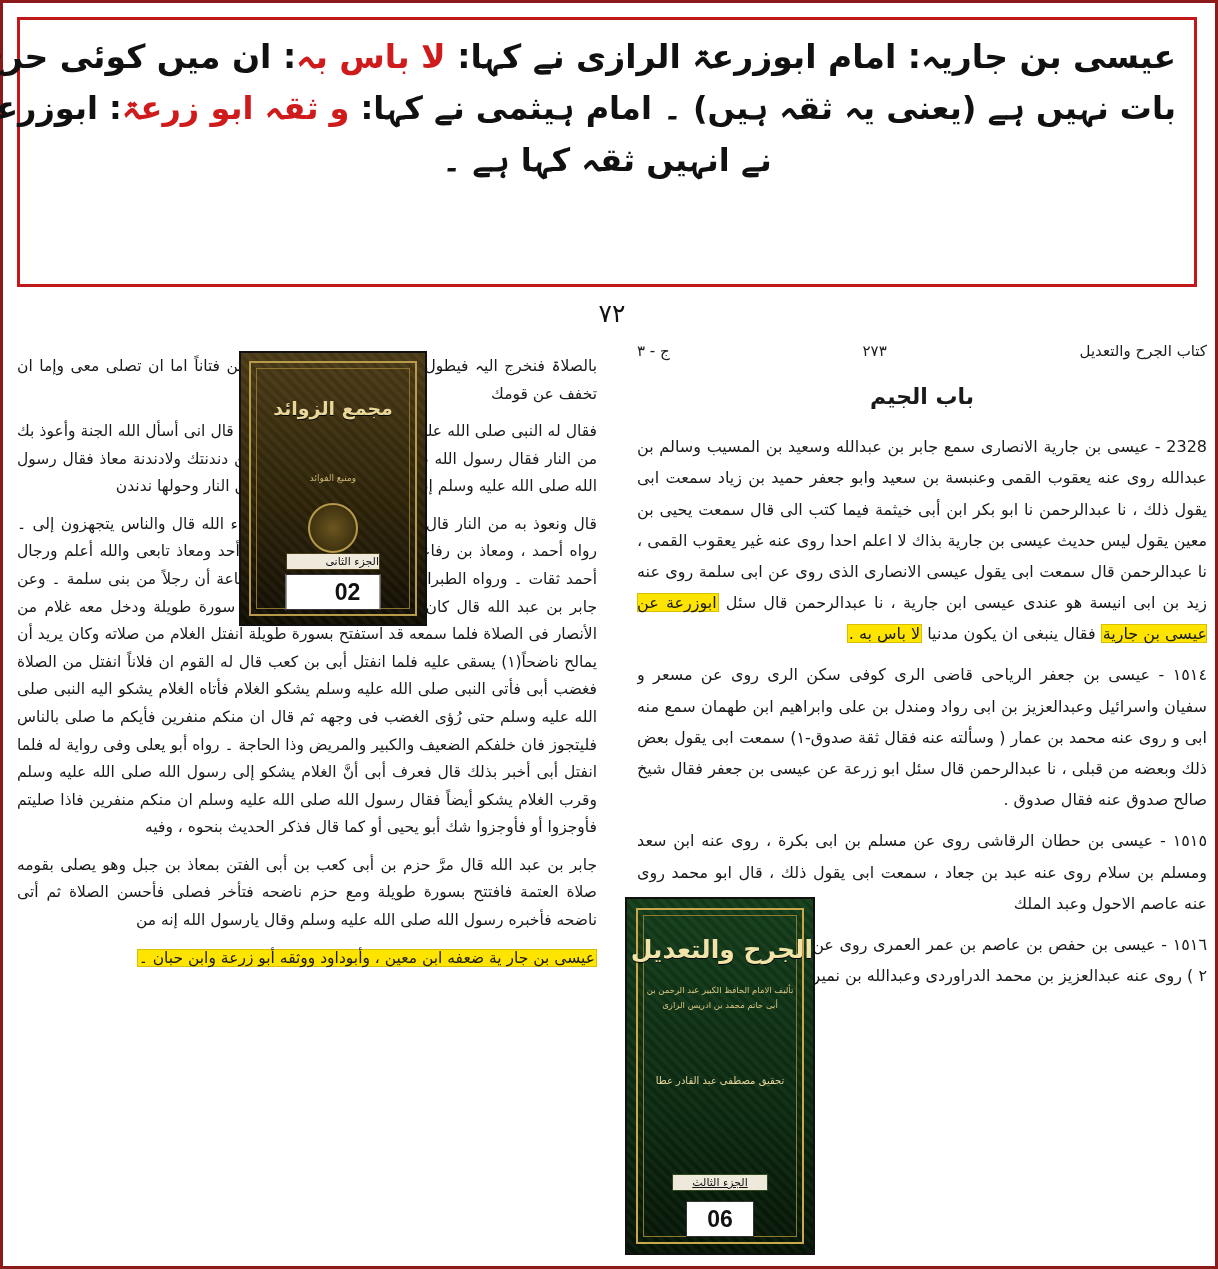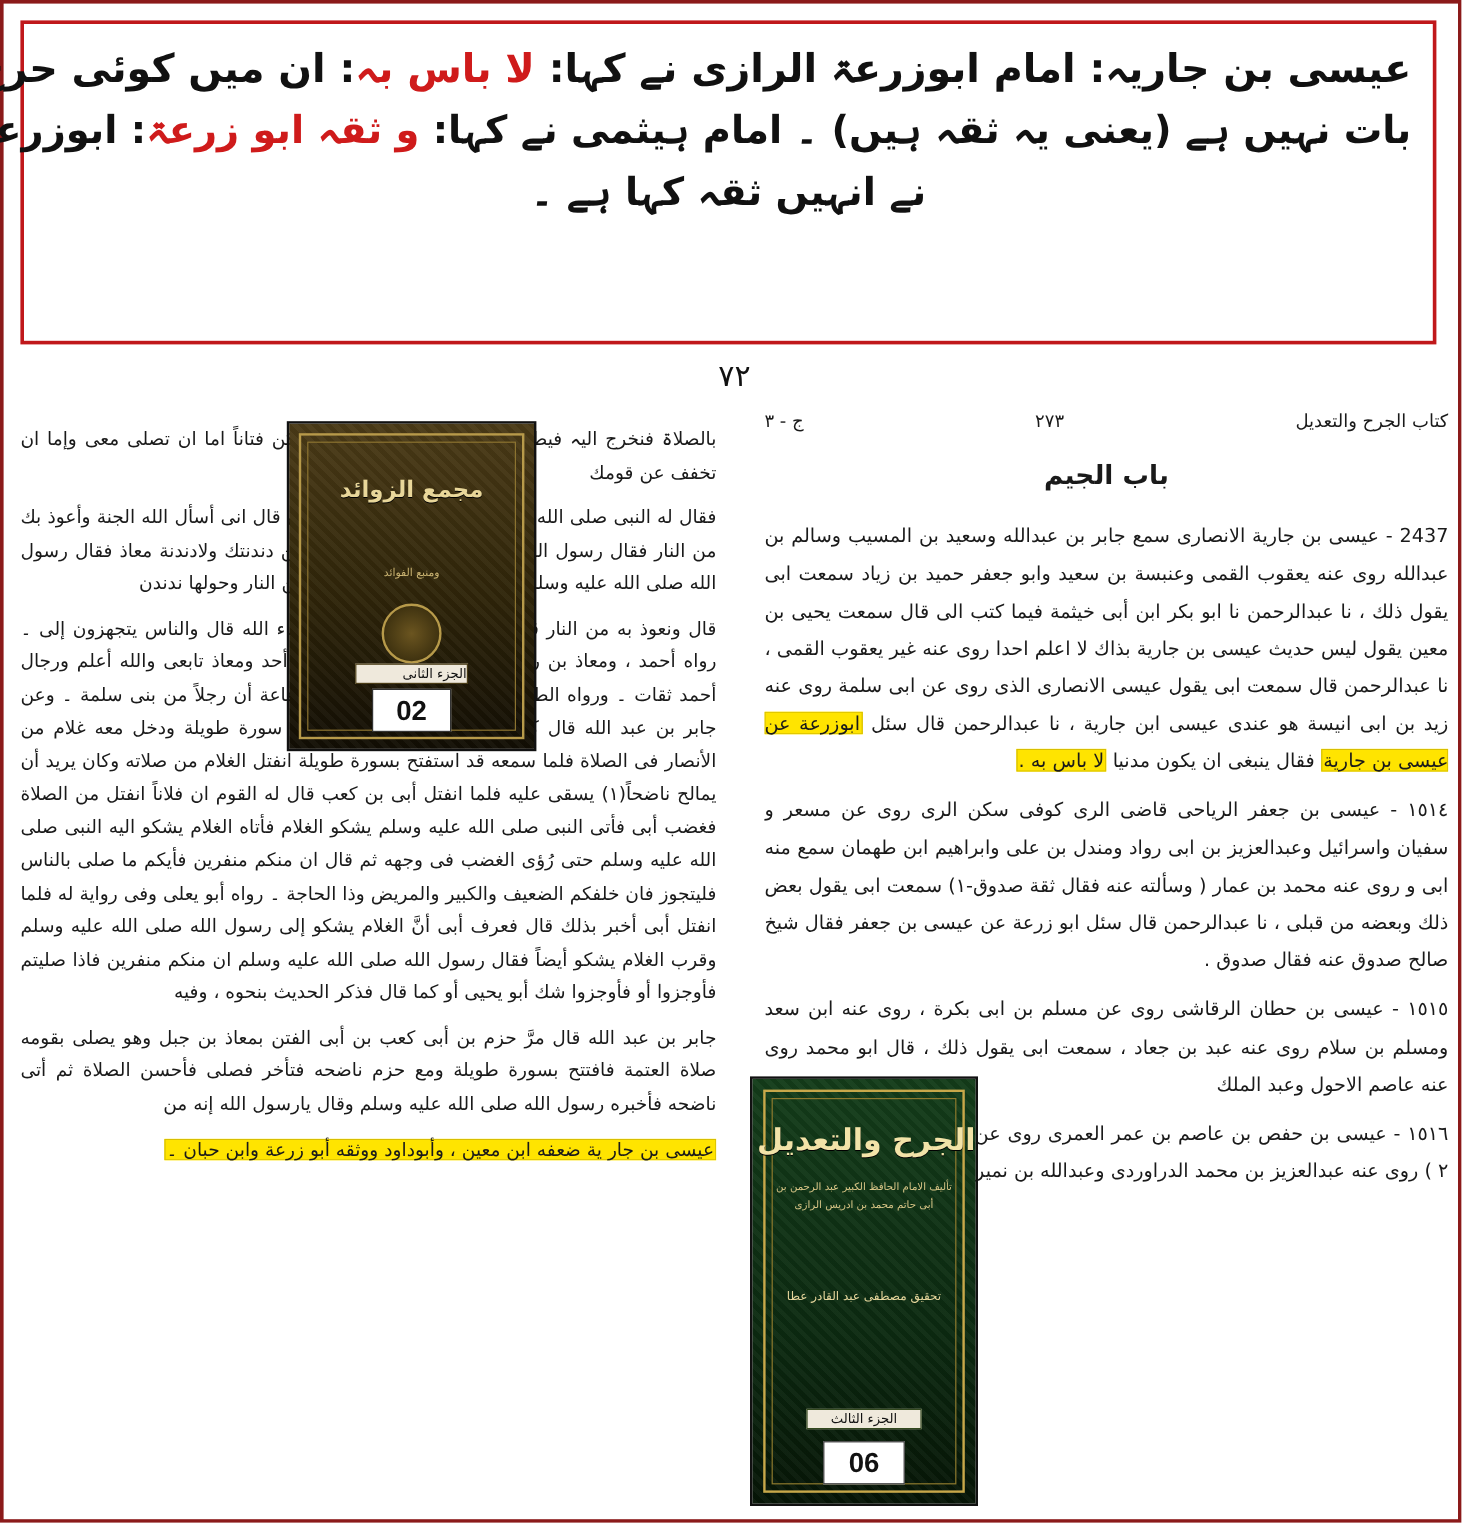--- a/index.html
+++ b/index.html
@@ -135,21 +135,21 @@
   
   .book {
     position: absolute;
     border: 2px solid #111;
     box-sizing: border-box;
     overflow: hidden;
   }
   .book1 {
     left: 222px;
     top: 14px;
-    width: 208px;
+    width: 188px;
     height: 275px;
     background:
       repeating-linear-gradient(45deg, rgba(255,255,255,0.03) 0 4px, rgba(0,0,0,0.05) 4px 8px),
       linear-gradient(#4b3b17, #2e2409 55%, #120e04);
   }
   .book1 .frame {
     position: absolute;
     left: 8px; top: 8px; right: 8px; bottom: 8px;
     border: 2px solid #b79a4a;
     box-sizing: border-box;
@@ -211,20 +211,21 @@
     width: 64px;
     height: 34px;
     background: #ffffff;
     border: 1px solid #333;
     color: #111;
     font-size: 23px;
     font-weight: bold;
     line-height: 34px;
     text-align: center;
     font-family: "Liberation Sans", sans-serif;
+    padding-left: 29px;
   }
 
   .book2 {
     left: 608px;
     top: 560px;
     width: 190px;
     height: 358px;
     background:
       repeating-linear-gradient(45deg, rgba(255,255,255,0.03) 0 4px, rgba(0,0,0,0.06) 4px 8px),
       linear-gradient(#143d1a, #0c2a11 60%, #061506);
@@ -274,20 +275,21 @@
     transform: translateX(-50%);
     bottom: 62px;
     width: 94px;
     background: #efe9dc;
     color: #111;
     font-size: 11px;
     text-align: center;
     direction: rtl;
     border: 1px solid #33491f;
     padding: 1px 0;
+    text-decoration: underline;
   }
   .book2 .numbox {
     position: absolute;
     left: 50%;
     transform: translateX(-50%);
     bottom: 16px;
     width: 66px;
     height: 34px;
     background: #ffffff;
     border: 1px solid #333;
@@ -331,21 +333,21 @@
     <div class="colR">
       <div class="hdr-row">
         <span class="t">كتاب الجرح والتعديل</span>
         <span class="t">۲۷۳</span>
         <span class="t">ج - ۳</span>
       </div>
 
       <div class="chapter">باب الجيم</div>
 
       <div class="para">
-        <span>2437 -</span>
+        <span>2328 -</span>
         <span>عيسى بن جارية الانصارى سمع جابر بن عبدالله وسعيد بن المسيب وسالم بن عبدالله روى عنه يعقوب القمى وعنبسة بن سعيد وابو جعفر حميد بن زياد سمعت ابى يقول ذلك ، نا عبدالرحمن نا ابو بكر ابن أبى خيثمة فيما كتب الى قال سمعت يحيى بن معين يقول ليس حديث عيسى بن جارية بذاك لا اعلم احدا روى عنه غير يعقوب القمى ، نا عبدالرحمن قال سمعت ابى يقول عيسى الانصارى الذى روى عن ابى سلمة روى عنه زيد بن ابى انيسة هو عندى عيسى ابن جارية ، نا عبدالرحمن قال سئل</span>
         <span class="hl">ابوزرعة عن عيسى بن جارية</span>
         <span>فقال ينبغى ان يكون مدنيا</span>
         <span class="hl">لا باس به .</span>
       </div>
 
       <div class="para">
         <span>١٥١٤ -</span>
         <span>عيسى بن جعفر الرياحى قاضى الرى كوفى سكن الرى روى عن مسعر و سفيان واسرائيل وعبدالعزيز بن ابى رواد ومندل بن على وابراهيم ابن طهمان سمع منه ابى و روى عنه محمد بن عمار ( وسألته عنه فقال ثقة صدوق-١) سمعت ابى يقول بعض ذلك وبعضه من قبلى ، نا عبدالرحمن قال سئل ابو زرعة عن عيسى بن جعفر فقال شيخ صالح صدوق عنه فقال صدوق .</span>
       </div>

